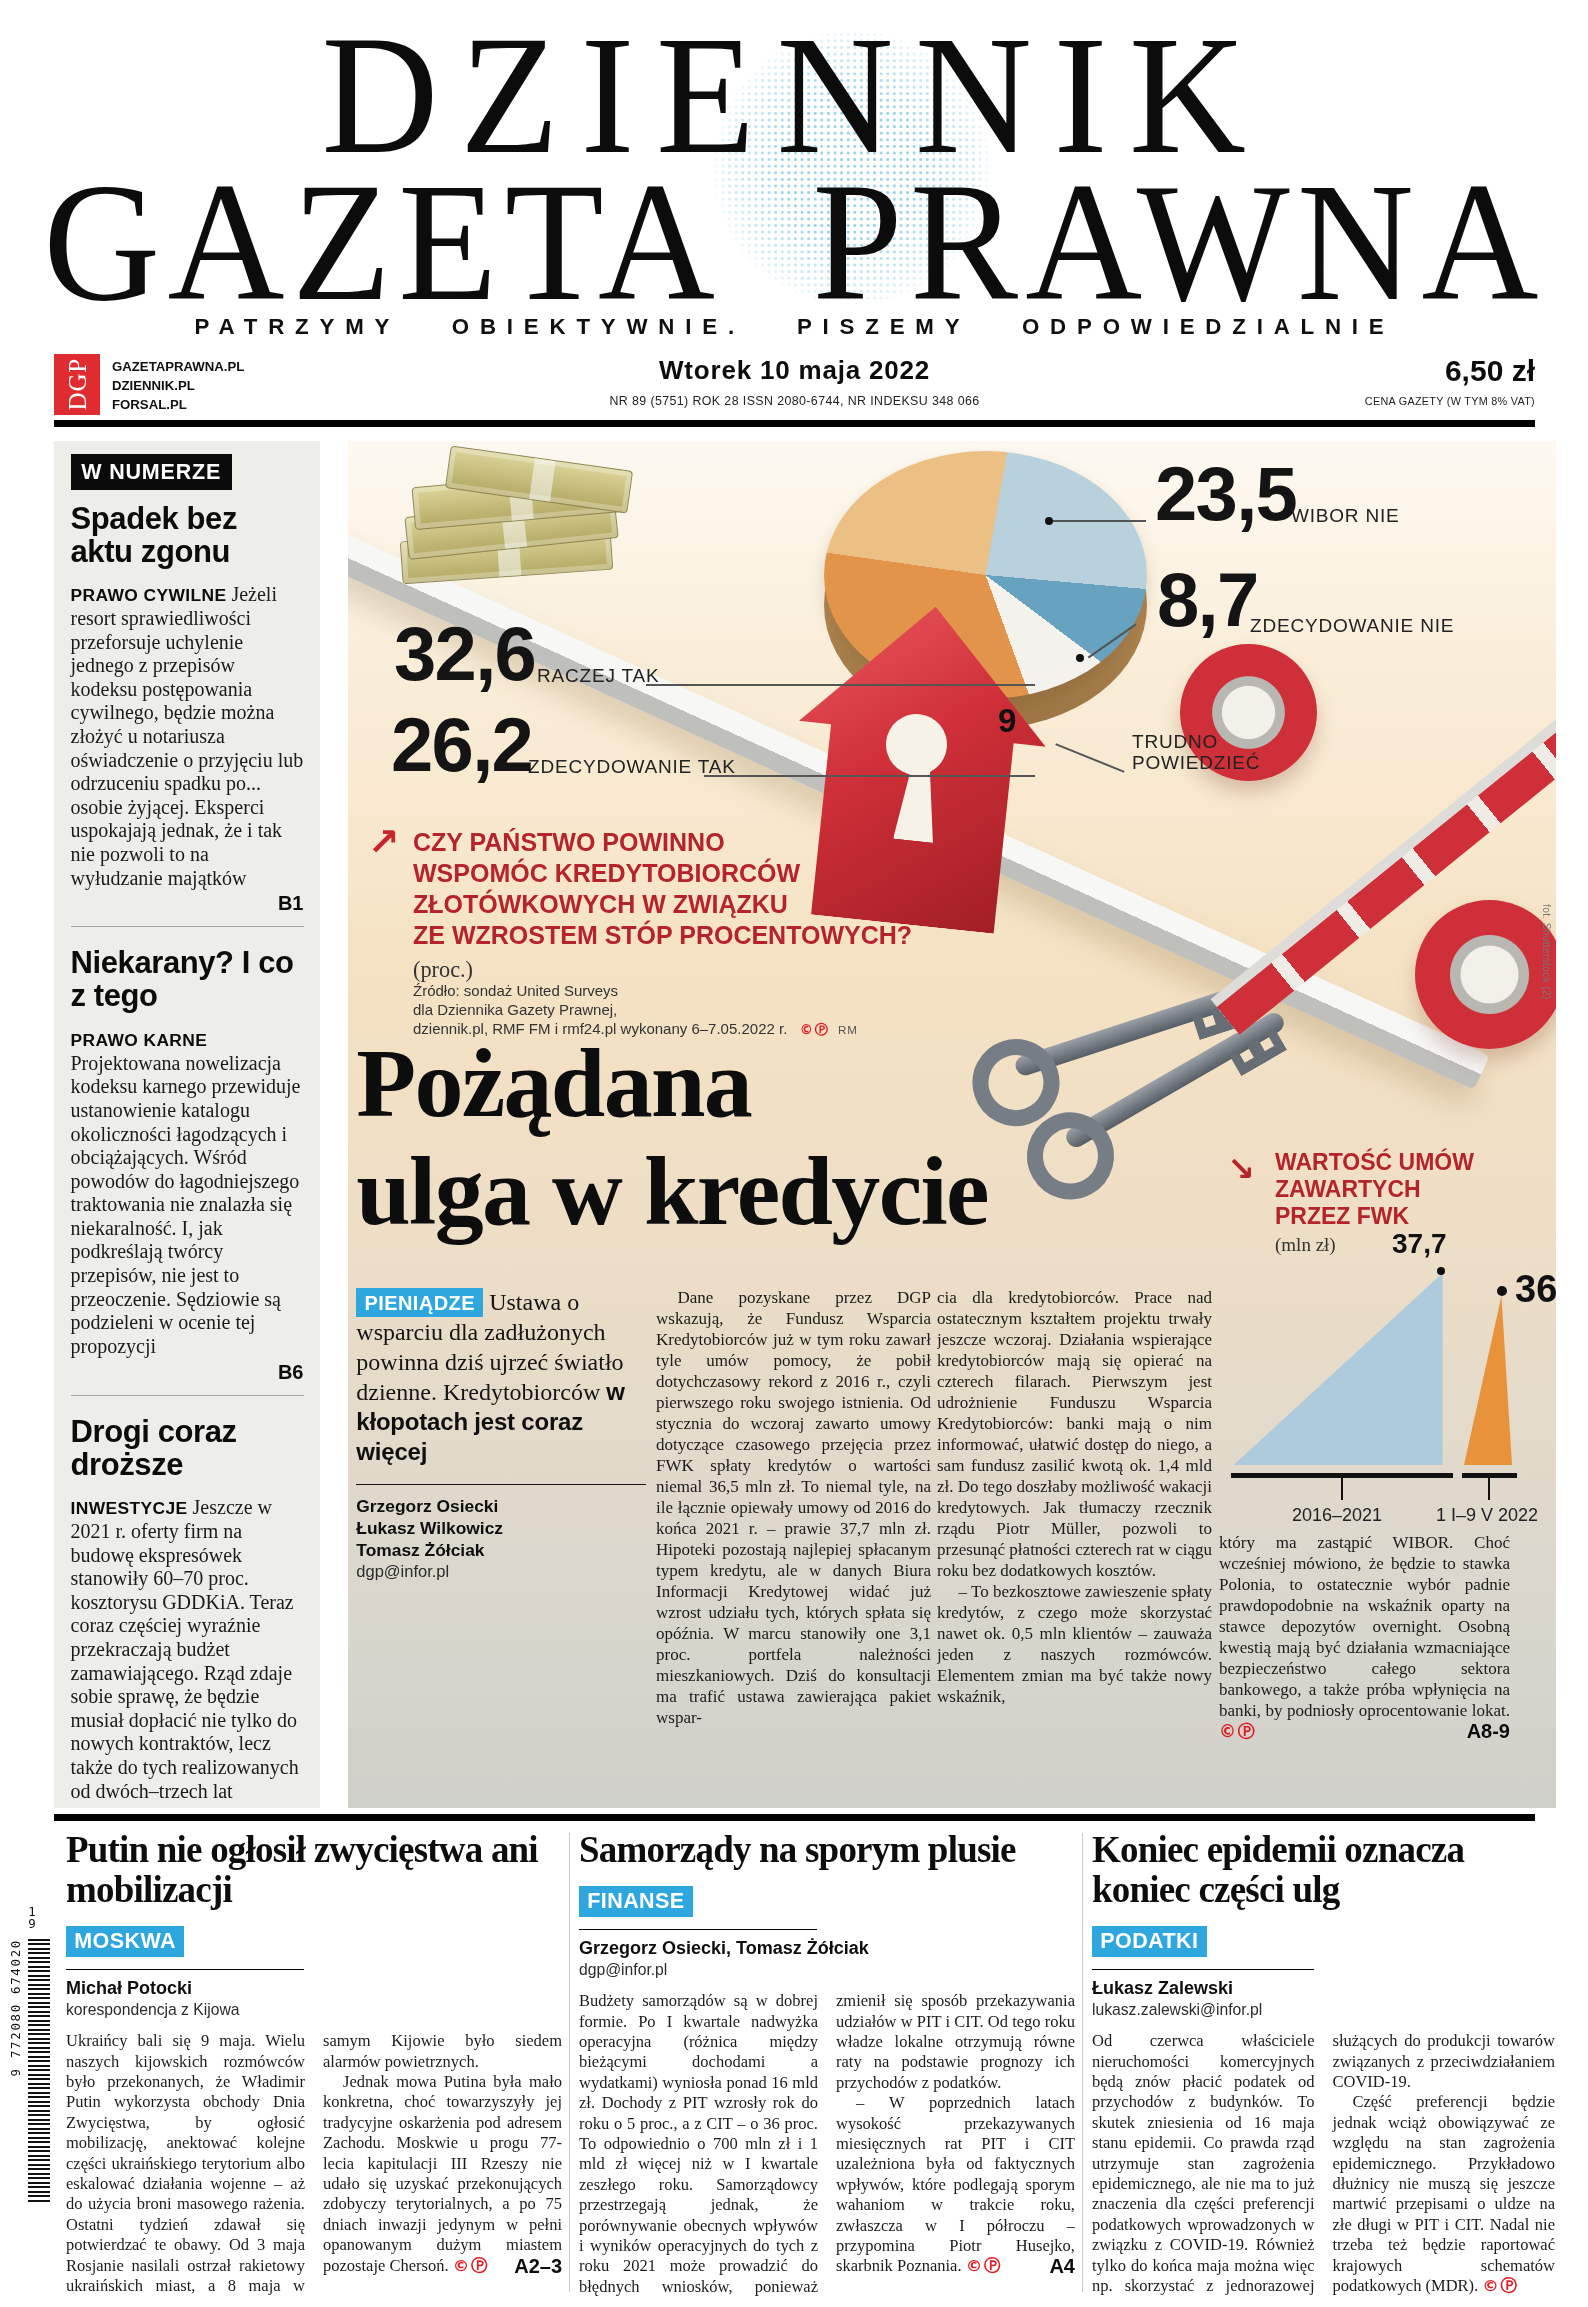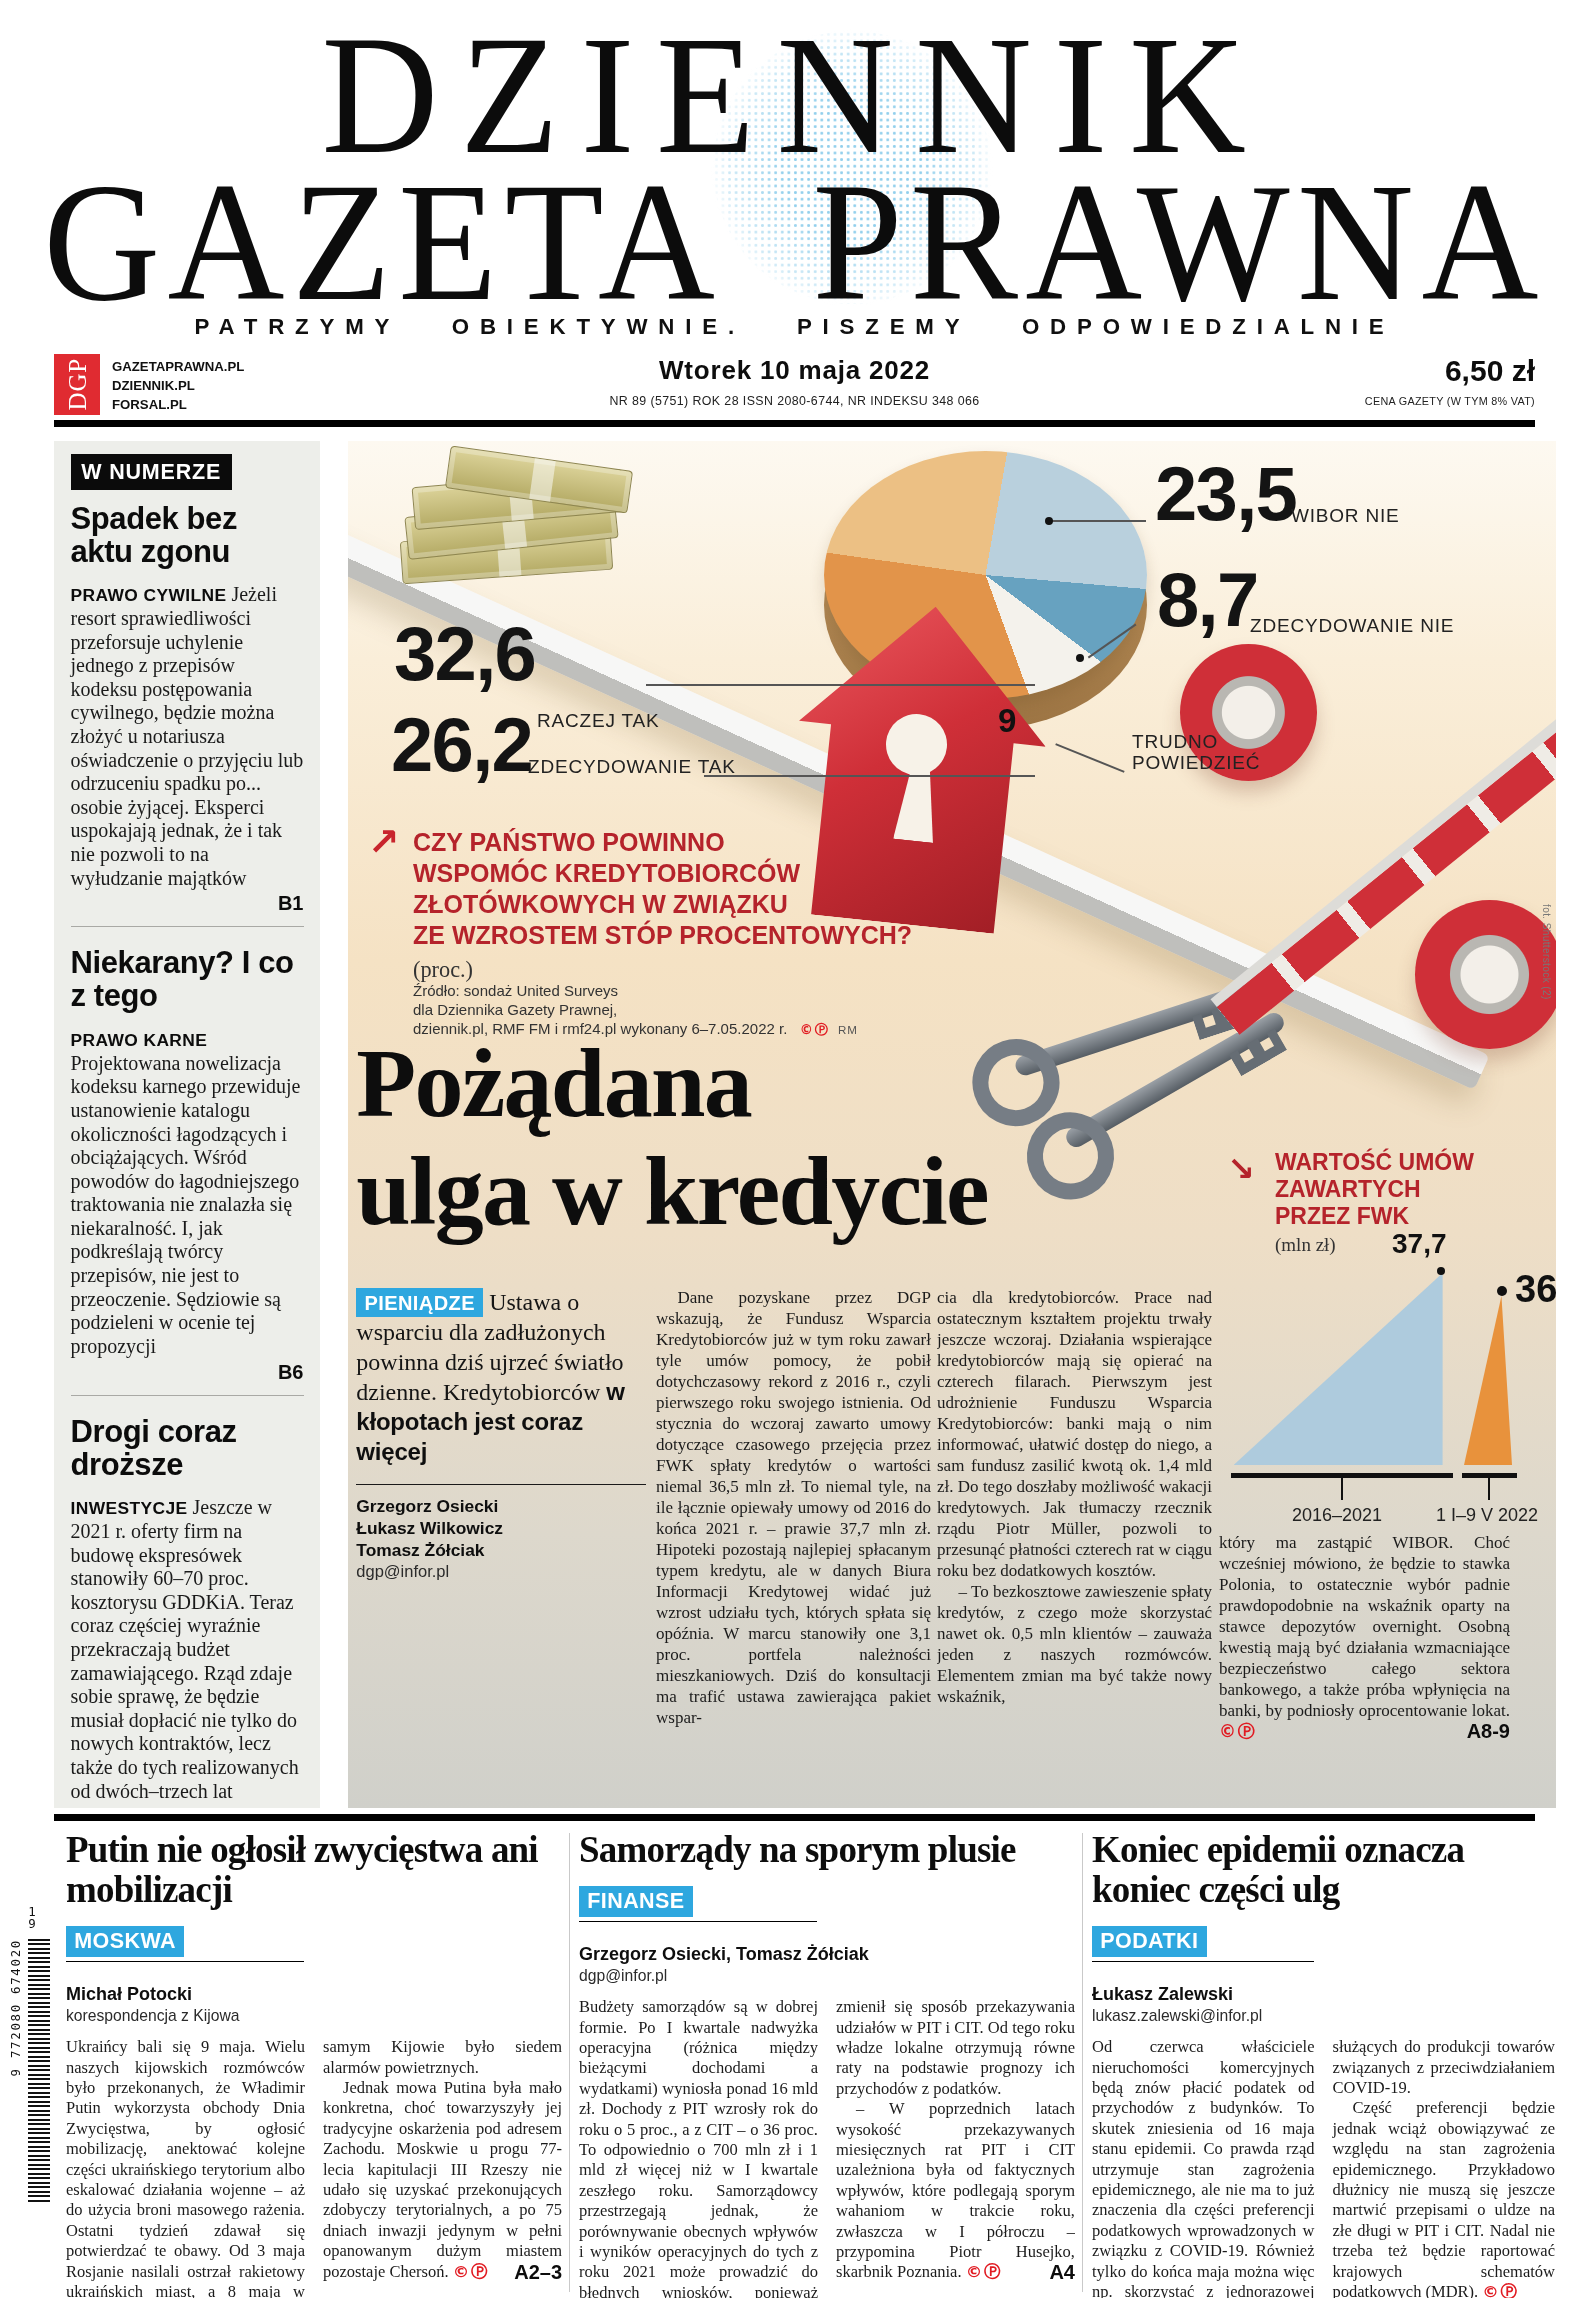--- a/index.html
+++ b/index.html
@@ -125,21 +125,21 @@
   .fwk-tick{background:#111;width:1.7px;height:21.5px;}
   .fwk-val1{font:700 28px/1 "Liberation Sans",sans-serif;color:#111;}
   .fwk-val2{font:700 38px/1 "Liberation Sans",sans-serif;color:#111;}
   .fwk-cat{font:400 18px/1 "Liberation Sans",sans-serif;color:#222;}
 
   
   .bottom-rule{left:54px;top:1814px;width:1481px;height:6.6px;background:#000;}
   .vsep{top:1833px;width:0.8px;height:459px;background:#c9c9c9;}
   .b-art{top:1830px;height:468px;overflow:hidden;}
   .b-head{font:700 37px/1.08 "Liberation Serif",serif;letter-spacing:-0.8px;color:#0d0d0d;margin:0 0 16.5px;}
-  .label-row{border-bottom:1.7px solid #000;padding-bottom:4px;width:48%;margin-bottom:22px;}
+  .label-row{border-bottom:1.7px solid #000;padding-bottom:12px;width:48%;margin-bottom:8px;}
   .b-author{font:700 18px/21.5px "Liberation Sans",sans-serif;color:#0e0e0e;}
   .b-sub{font:400 15.7px/20px "Liberation Sans",sans-serif;color:#2b2b2b;margin-bottom:11.6px;}
   .b-body{position:relative;column-count:2;column-gap:18px;
     font:400 16.5px/20.4px "Liberation Serif",serif;text-align:justify;color:#1b1b1b;}
   .b-body p{margin:0;}
   .b-body p + p{text-indent:20px;}
 
   
   .barcode{left:8.3px;top:1899px;width:48px;height:339px;background:#fff;}
   .bc-bars{position:absolute;left:20px;top:40px;width:21.5px;height:265px;
@@ -227,21 +227,21 @@
     <div class="abs keyhole-t"></div>
 
     <div class="abs key" style="left:662px;top:579px;transform:rotate(-18deg)"></div>
     <div class="abs key" style="left:703px;top:629px;transform:rotate(-30deg)"></div>
 
     <div class="abs ring" style="left:832px;top:203px;width:137px;height:137px;"></div>
     <div class="abs ring" style="left:1067px;top:459px;width:149px;height:149px;"></div>
     <div class="abs slash"></div>
 
     <div class="abs bignum" style="left:46px;top:175px;">32,6</div>
-    <div class="abs biglabel" style="left:189px;top:225px;margin-top:45px;">RACZEJ TAK</div>
+    <div class="abs biglabel" style="left:189px;top:225px;">RACZEJ TAK</div>
     <div class="abs lead-line" style="left:298px;top:243px;width:389px;height:1.7px;"></div>
     <div class="abs bignum" style="left:43px;top:266px;">26,2</div>
     <div class="abs biglabel" style="left:180px;top:316px;">ZDECYDOWANIE TAK</div>
     <div class="abs lead-line" style="left:356px;top:334px;width:331px;height:1.7px;"></div>
 
     <div class="abs bignum" style="left:807px;top:15px;">23,5</div>
     <div class="abs biglabel" style="left:943px;top:65px;">WIBOR NIE</div>
     <div class="abs lead-line" style="left:703px;top:79px;width:95px;height:1.7px;"></div>
     <div class="abs dot" style="left:697px;top:76px;"></div>
 

